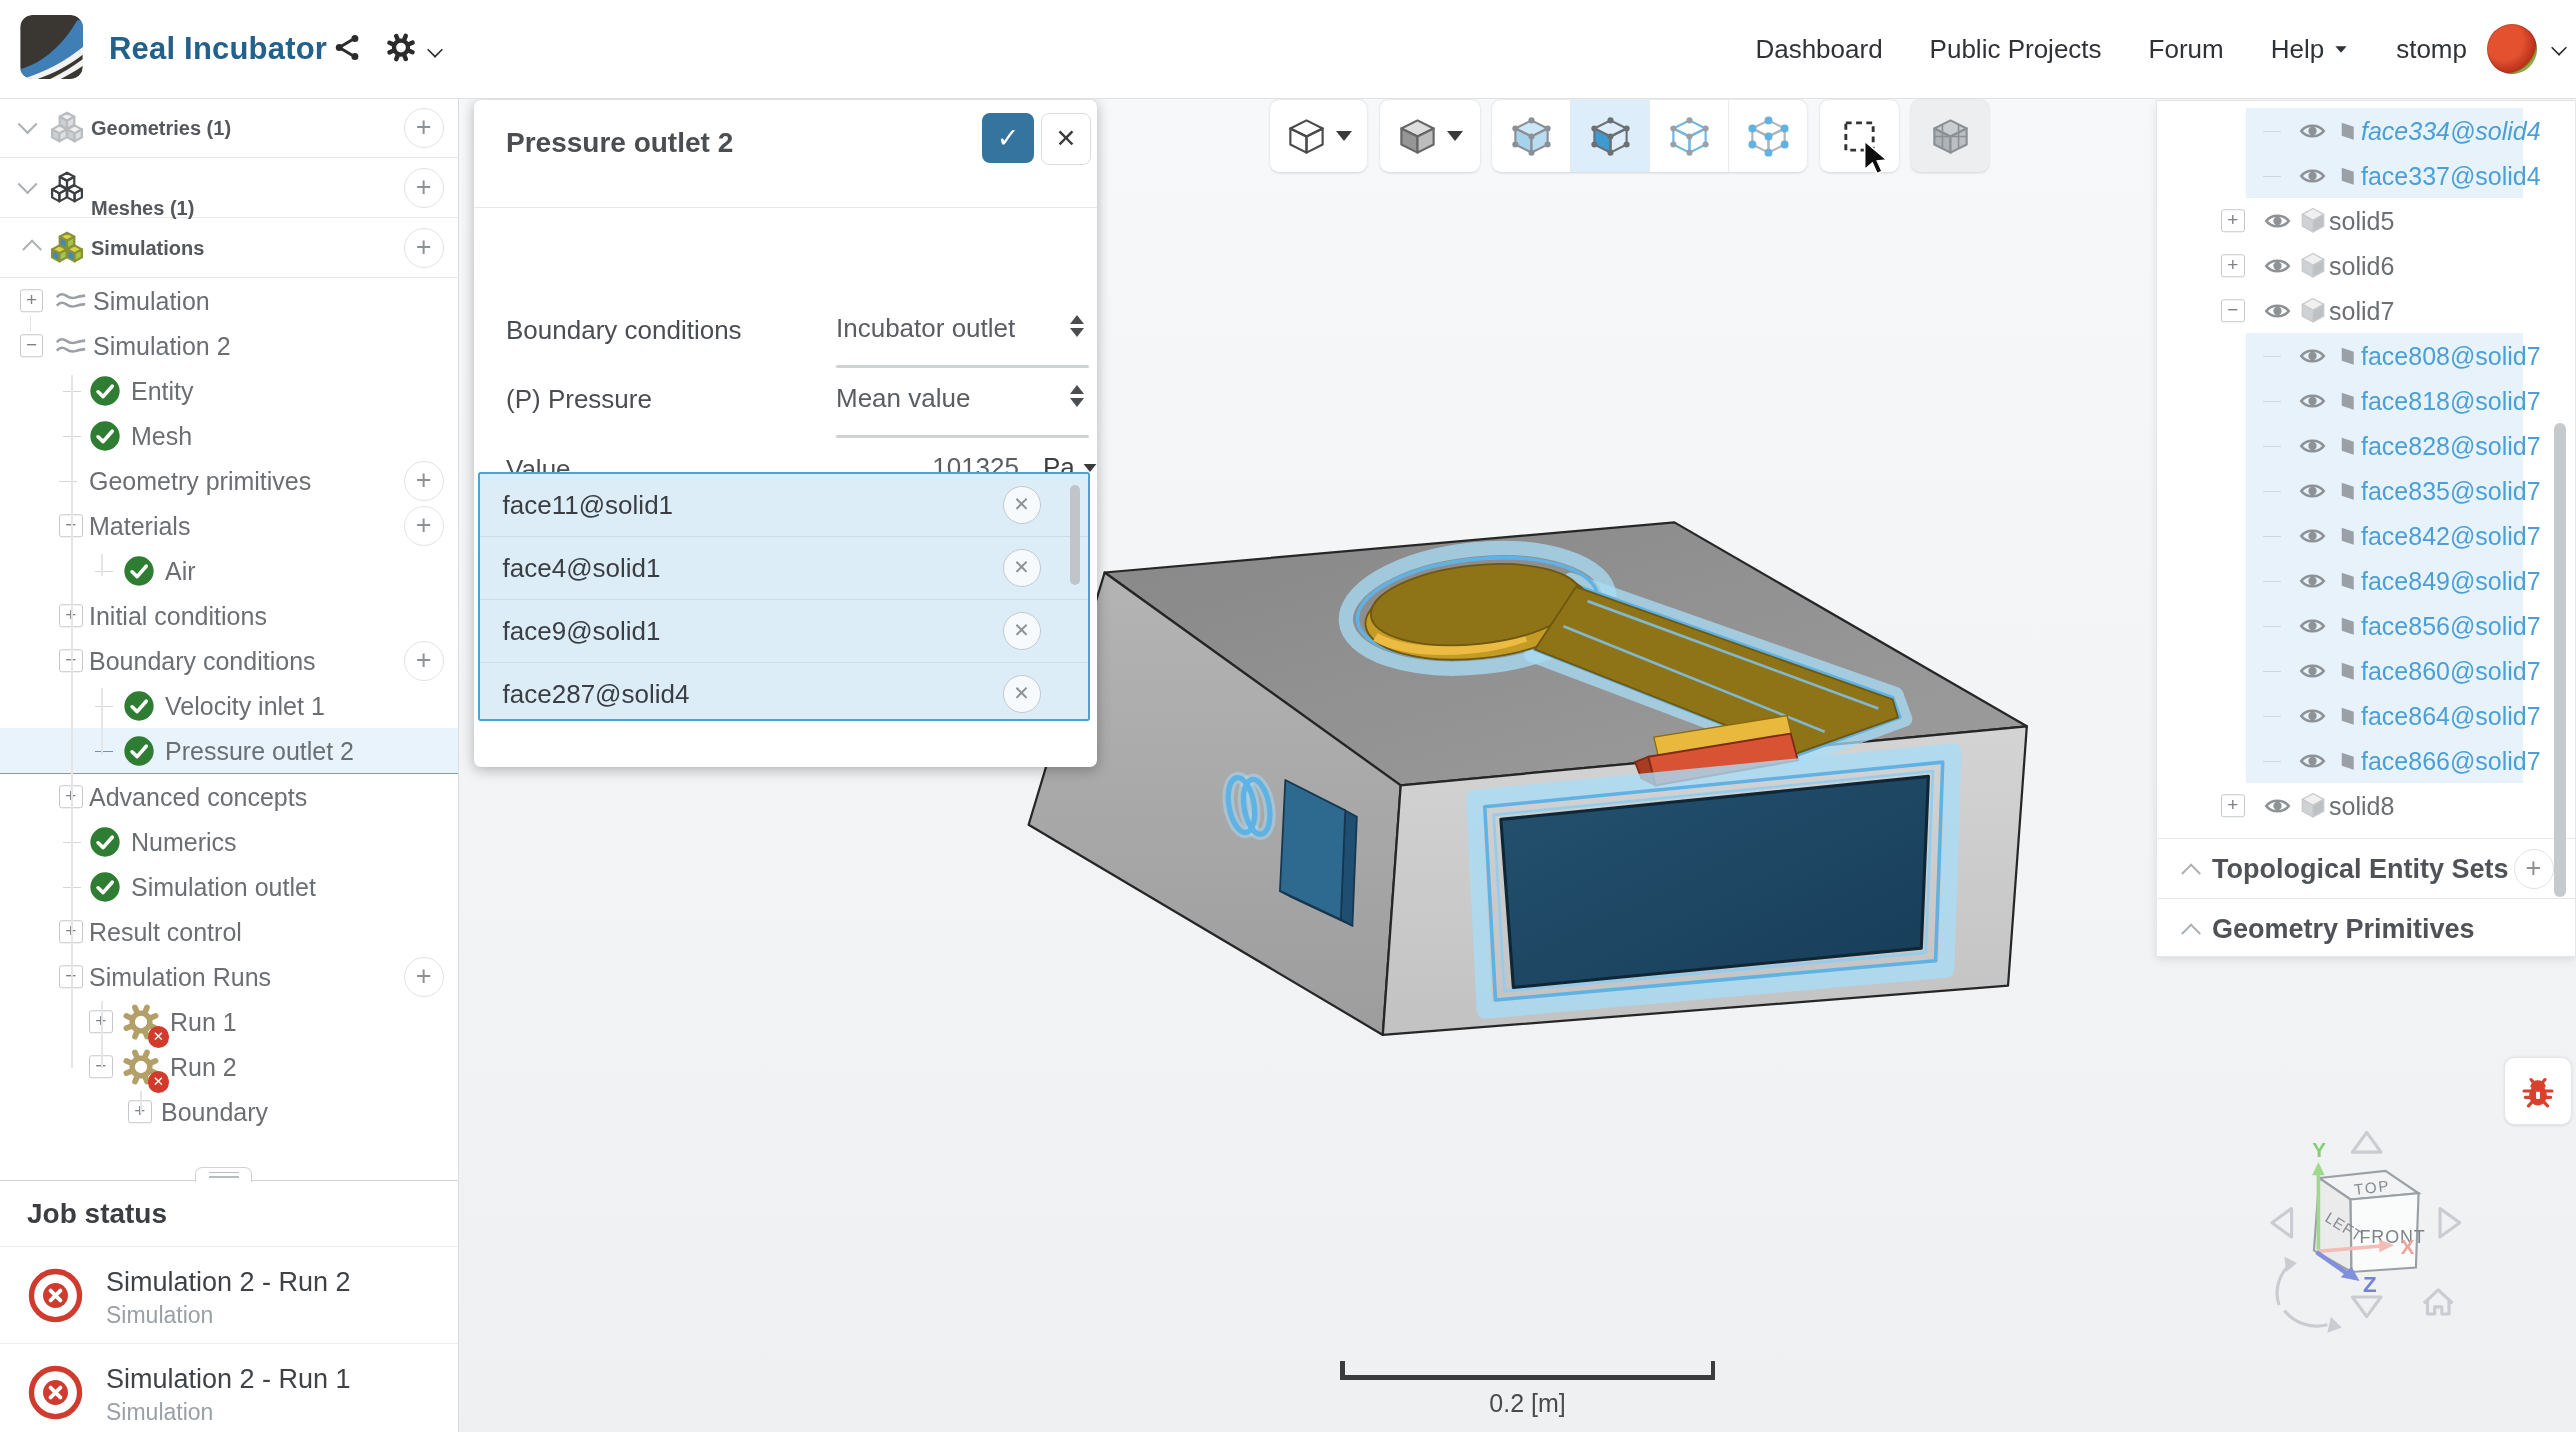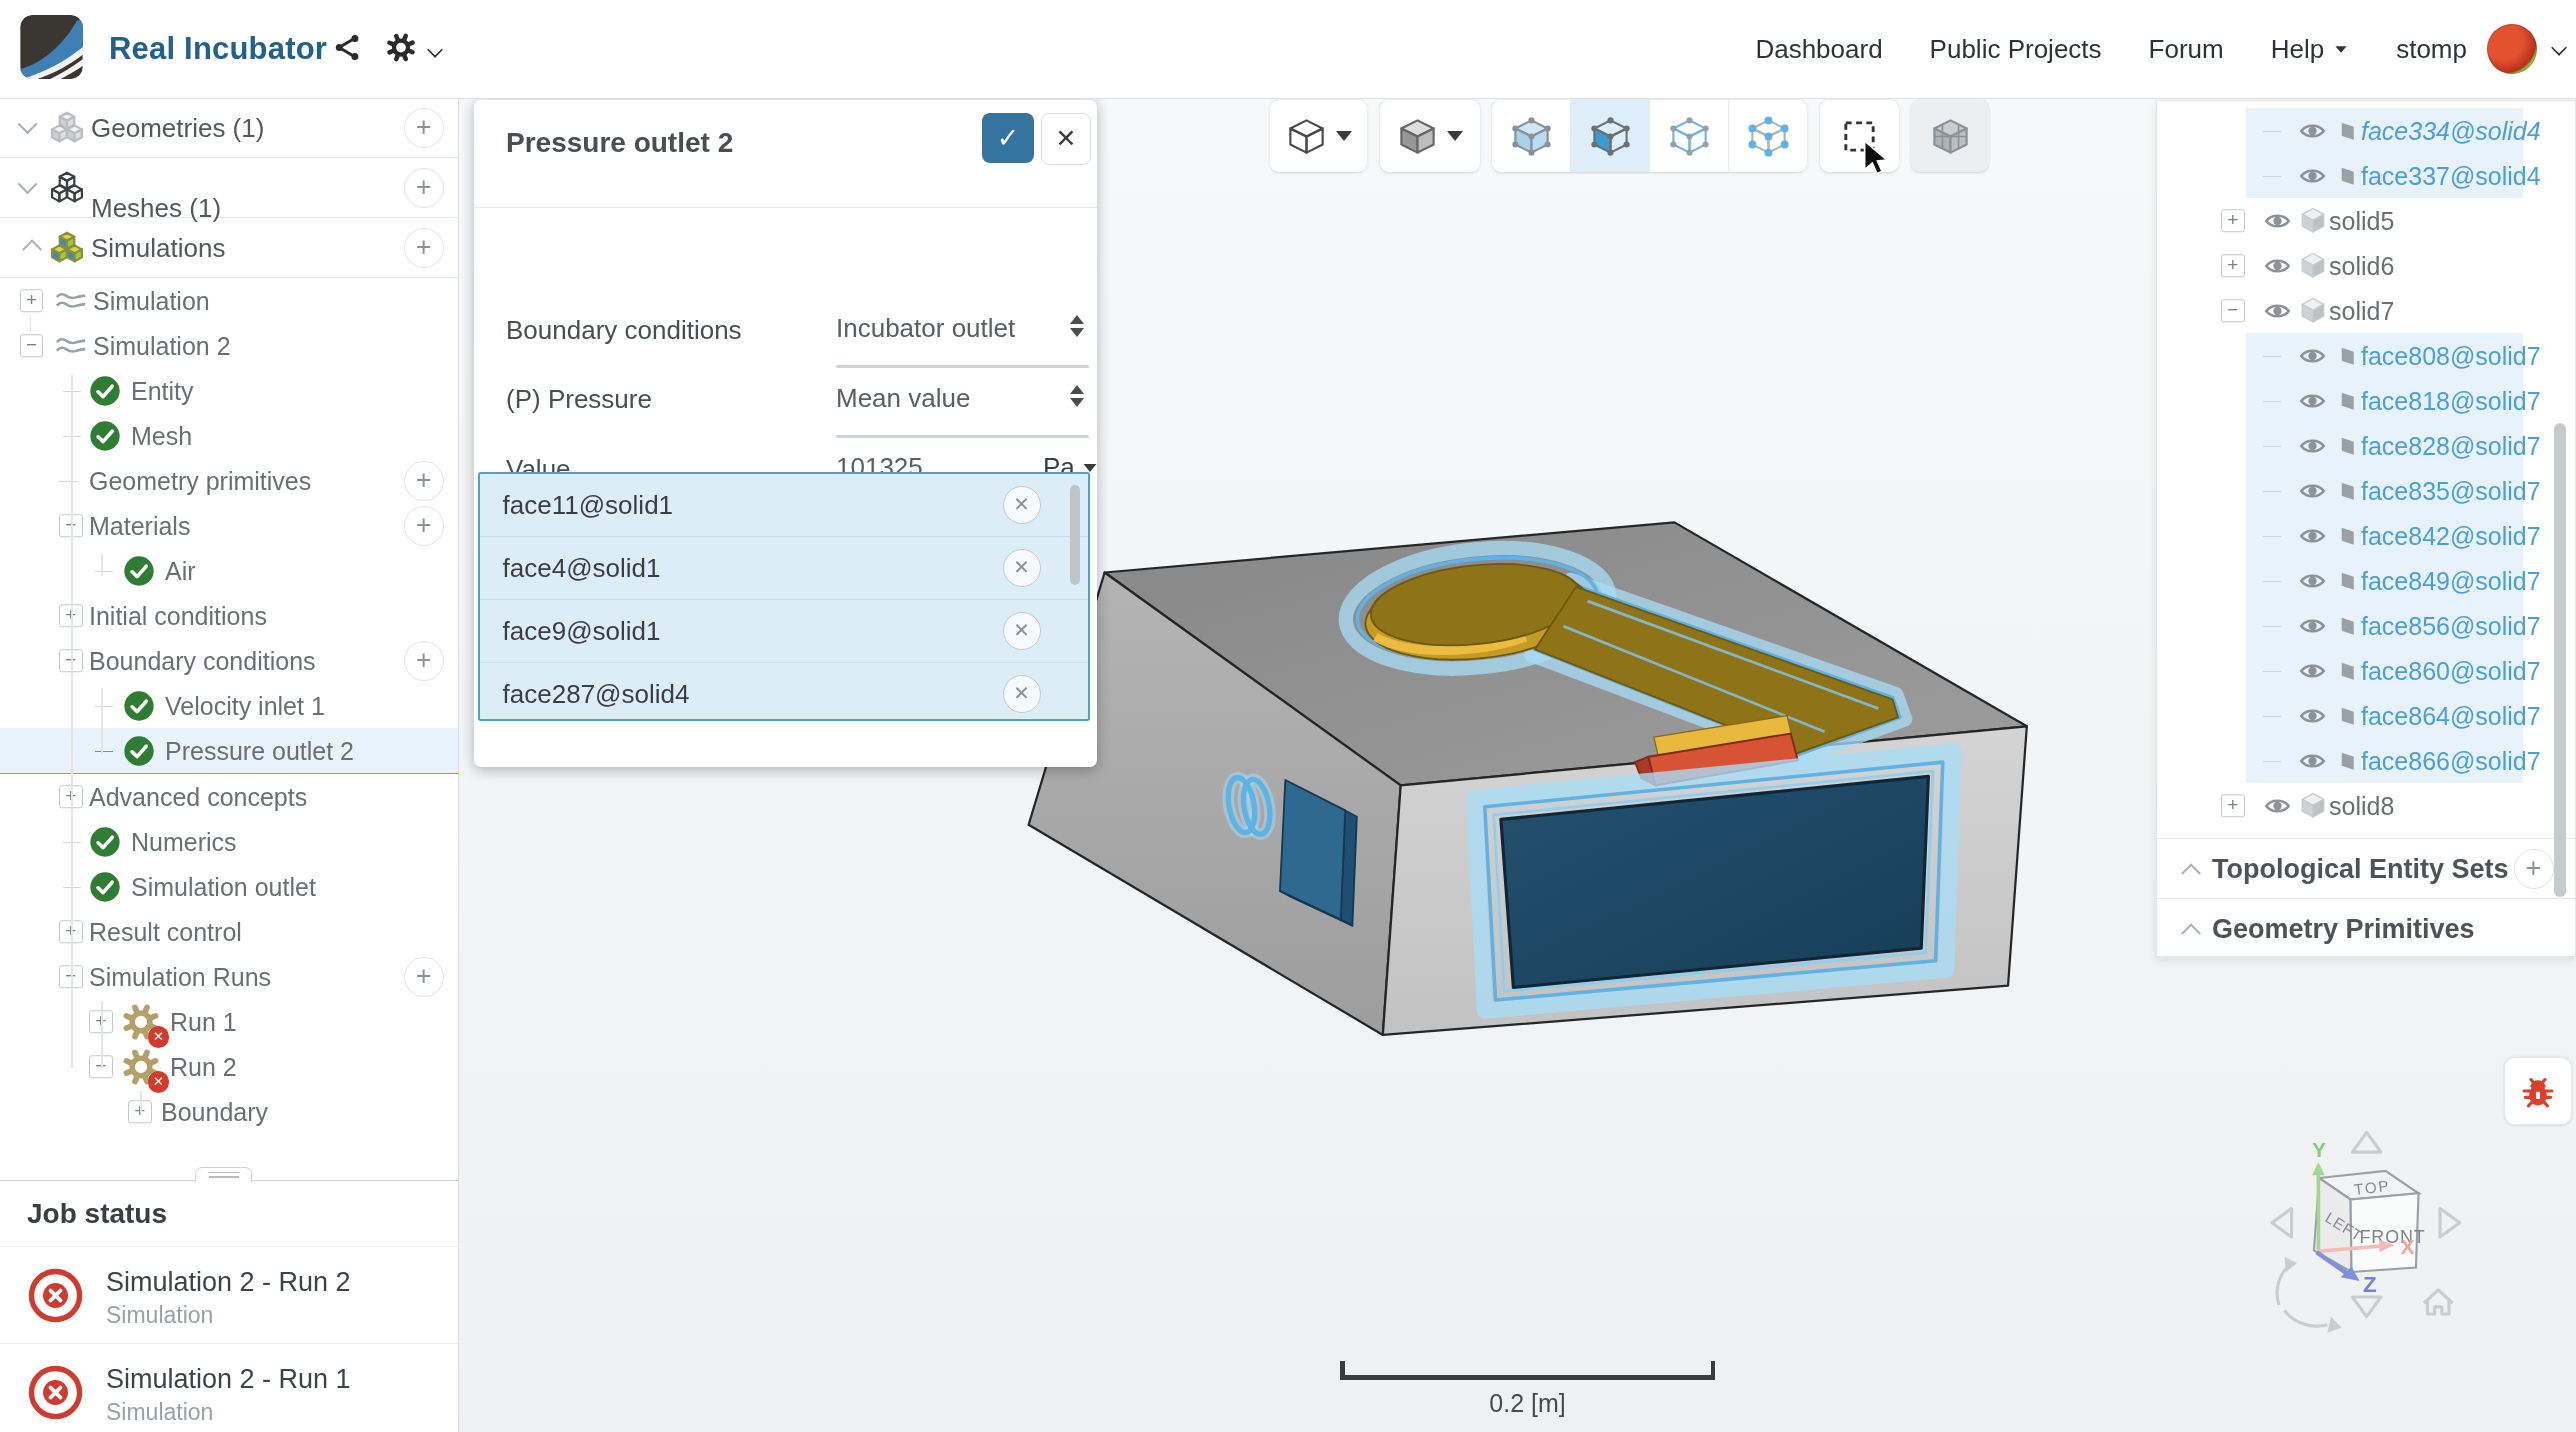--- a/index.html
+++ b/index.html
@@ -20,21 +20,21 @@
           background:radial-gradient(circle at 35% 35%, #e4512f 0 40%, #b7301c 68%, #7fae3a 72%, #e8d9a0 85%);
           box-shadow:inset 0 0 0 0.9px rgba(0,0,0,.15);}
   
   .sidebar{position:absolute;left:0;top:98px;width:458px;bottom:0;background:#fff;z-index:30;
            border-right:0.9px solid #dadde0;}
   .tree{position:absolute;left:0;top:0;width:100%;height:1070px;overflow:hidden;}
   .trow{position:relative;}
   .trow.item{height:45px;}
   .trow.sect{height:59px;border-bottom:0.9px solid #e7e9ea;}
   .tlabel{position:absolute;top:50%;transform:translateY(-50%);font-size:25px;color:#6b6f73;white-space:nowrap;}
-  .sect .tlabel{font-weight:normal;color:#54585c;font-size:26px;}
+  .sect .tlabel{font-weight:bold;color:#54585c;font-size:20px;}
   .xbox{position:absolute;top:50%;transform:translateY(-50%);width:21.5px;height:21.5px;border:1.8px solid #c3c8cc;
         border-radius:2.7px;background:#fff;color:#7d8287;font-size:19px;line-height:20.6px;text-align:center;cursor:pointer;}
   .addbtn{position:absolute;right:14.3px;top:50%;transform:translateY(-50%);width:38px;height:38px;
           border:1.8px solid #e0e3e6;border-radius:50%;color:#8d9297;font-size:27px;line-height:36px;
           text-align:center;background:#fff;cursor:pointer;font-weight:400;}
   .ticon{position:absolute;top:50%;transform:translateY(-50%);line-height:0;}
   .dash{position:absolute;top:50%;height:1.8px;width:18px;background:#d4d7da;}
   .trow.selected{background:#e8f3fb;border-bottom:1.8px solid #57abde;}
   .trow.selected .dash{background:#4aa0d6;}
   .chv{display:inline-block;width:11.6px;height:11.6px;border-left:2.7px solid #aab0b5;border-bottom:2.7px solid #aab0b5;}
@@ -566,21 +566,21 @@
     <div class="fp-field" style="top:283px;">
       <span class="val">Mean value</span>
       <span class="stepper">
           <b class="up"></b>
           <b class="dn"></b>
         </span>
     </div>
     <div class="fp-underline" style="top:335px;"></div>
 
     <div class="fp-row-label" style="top:354px;">Value</div>
-    <div style="position:absolute;left:362px;top:352px;width:183px;text-align:left;font-size:26px;color:#5a5e62;">101325</div>
+    <div style="position:absolute;left:362px;top:352px;width:183px;text-align:right;font-size:26px;color:#5a5e62;">101325</div>
     <div style="position:absolute;left:569px;top:352px;font-size:26px;color:#3c4044;display:flex;align-items:center;gap:7.2px;">
       <span>Pa</span>
       <span class="tb-caret" style="transform:scale(.8);"></span>
     </div>
     <div class="fp-underline" style="top:404px;width:183px;background:#9aa0a6;height:1.8px;"></div>
 
     <div class="fp-assign">Assignment (23 Faces )</div>
     <div class="toggle"></div>
     <div style="position:absolute;left:583px;top:530px;" id="fp-trash"><svg width="29" height="32" viewBox="0 0 24 26">
           <path d="M4 6.5 H20 M9.2 6.5 V3.8 H14.8 V6.5 M6.3 6.5 L7.4 23 H16.6 L17.7 6.5 M10.2 10 V19.5 M13.8 10 V19.5" stroke="#595f64" stroke-width="1.7" fill="none" stroke-linecap="round"></path>

